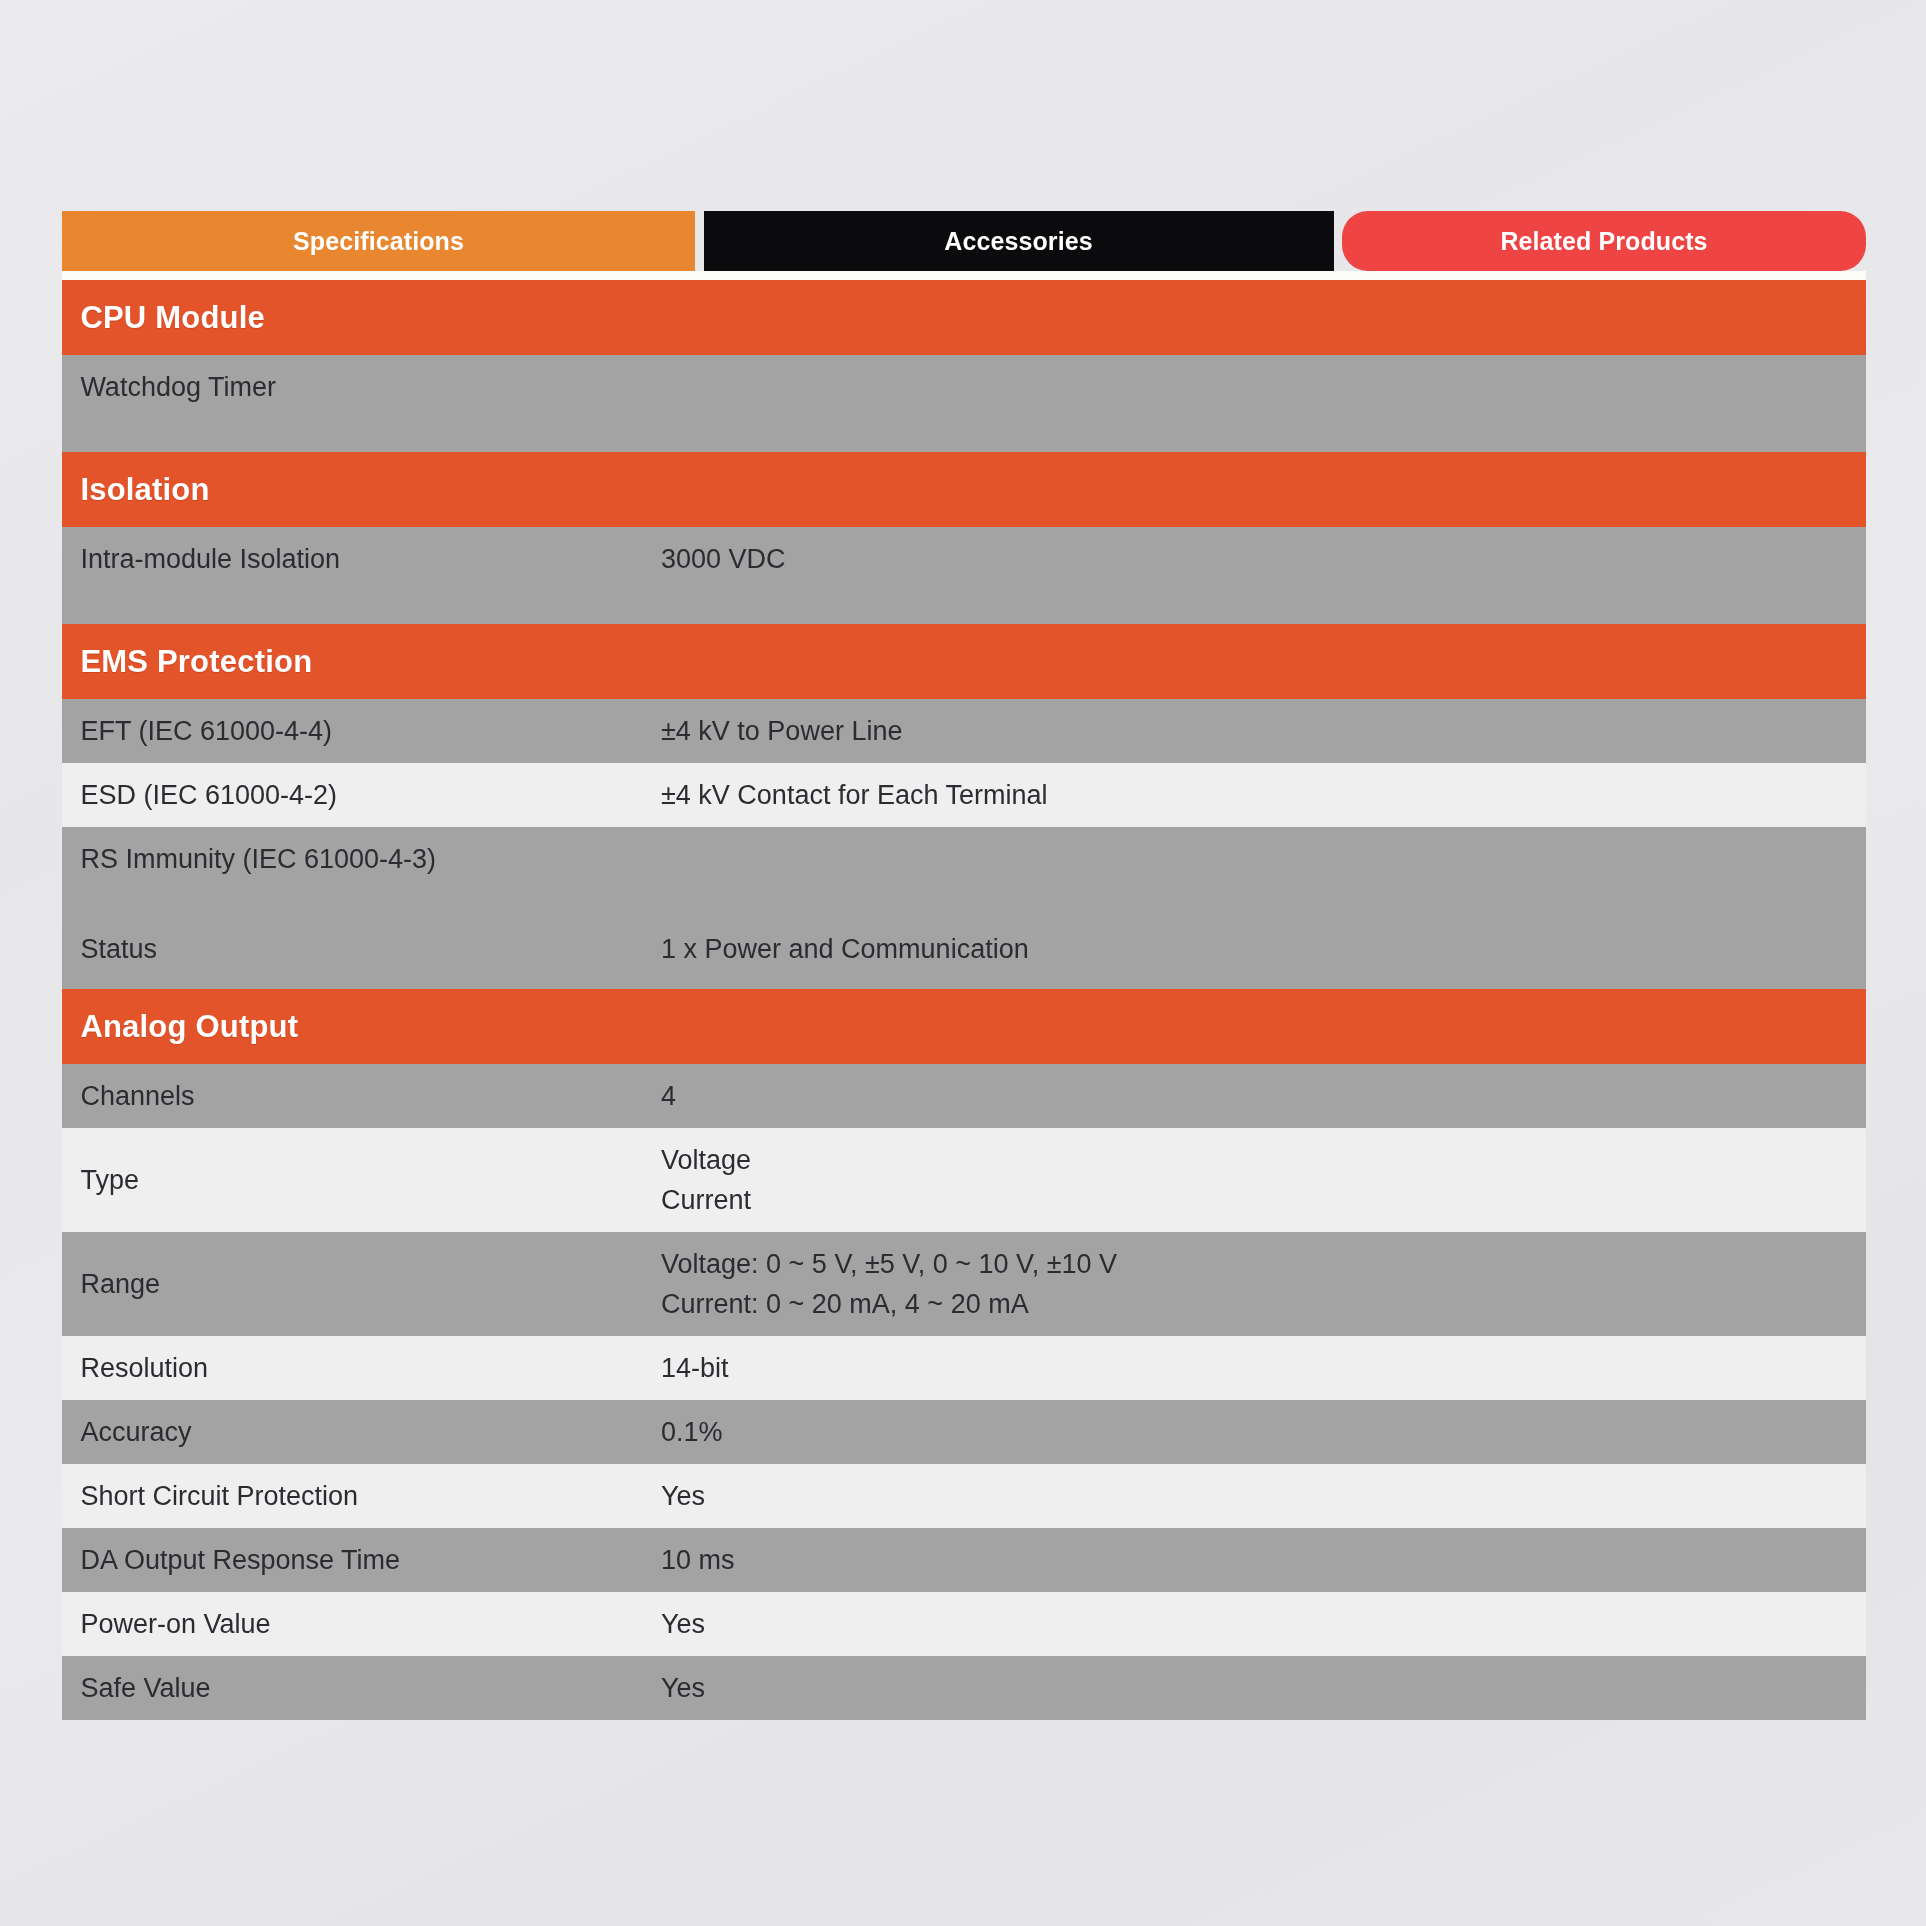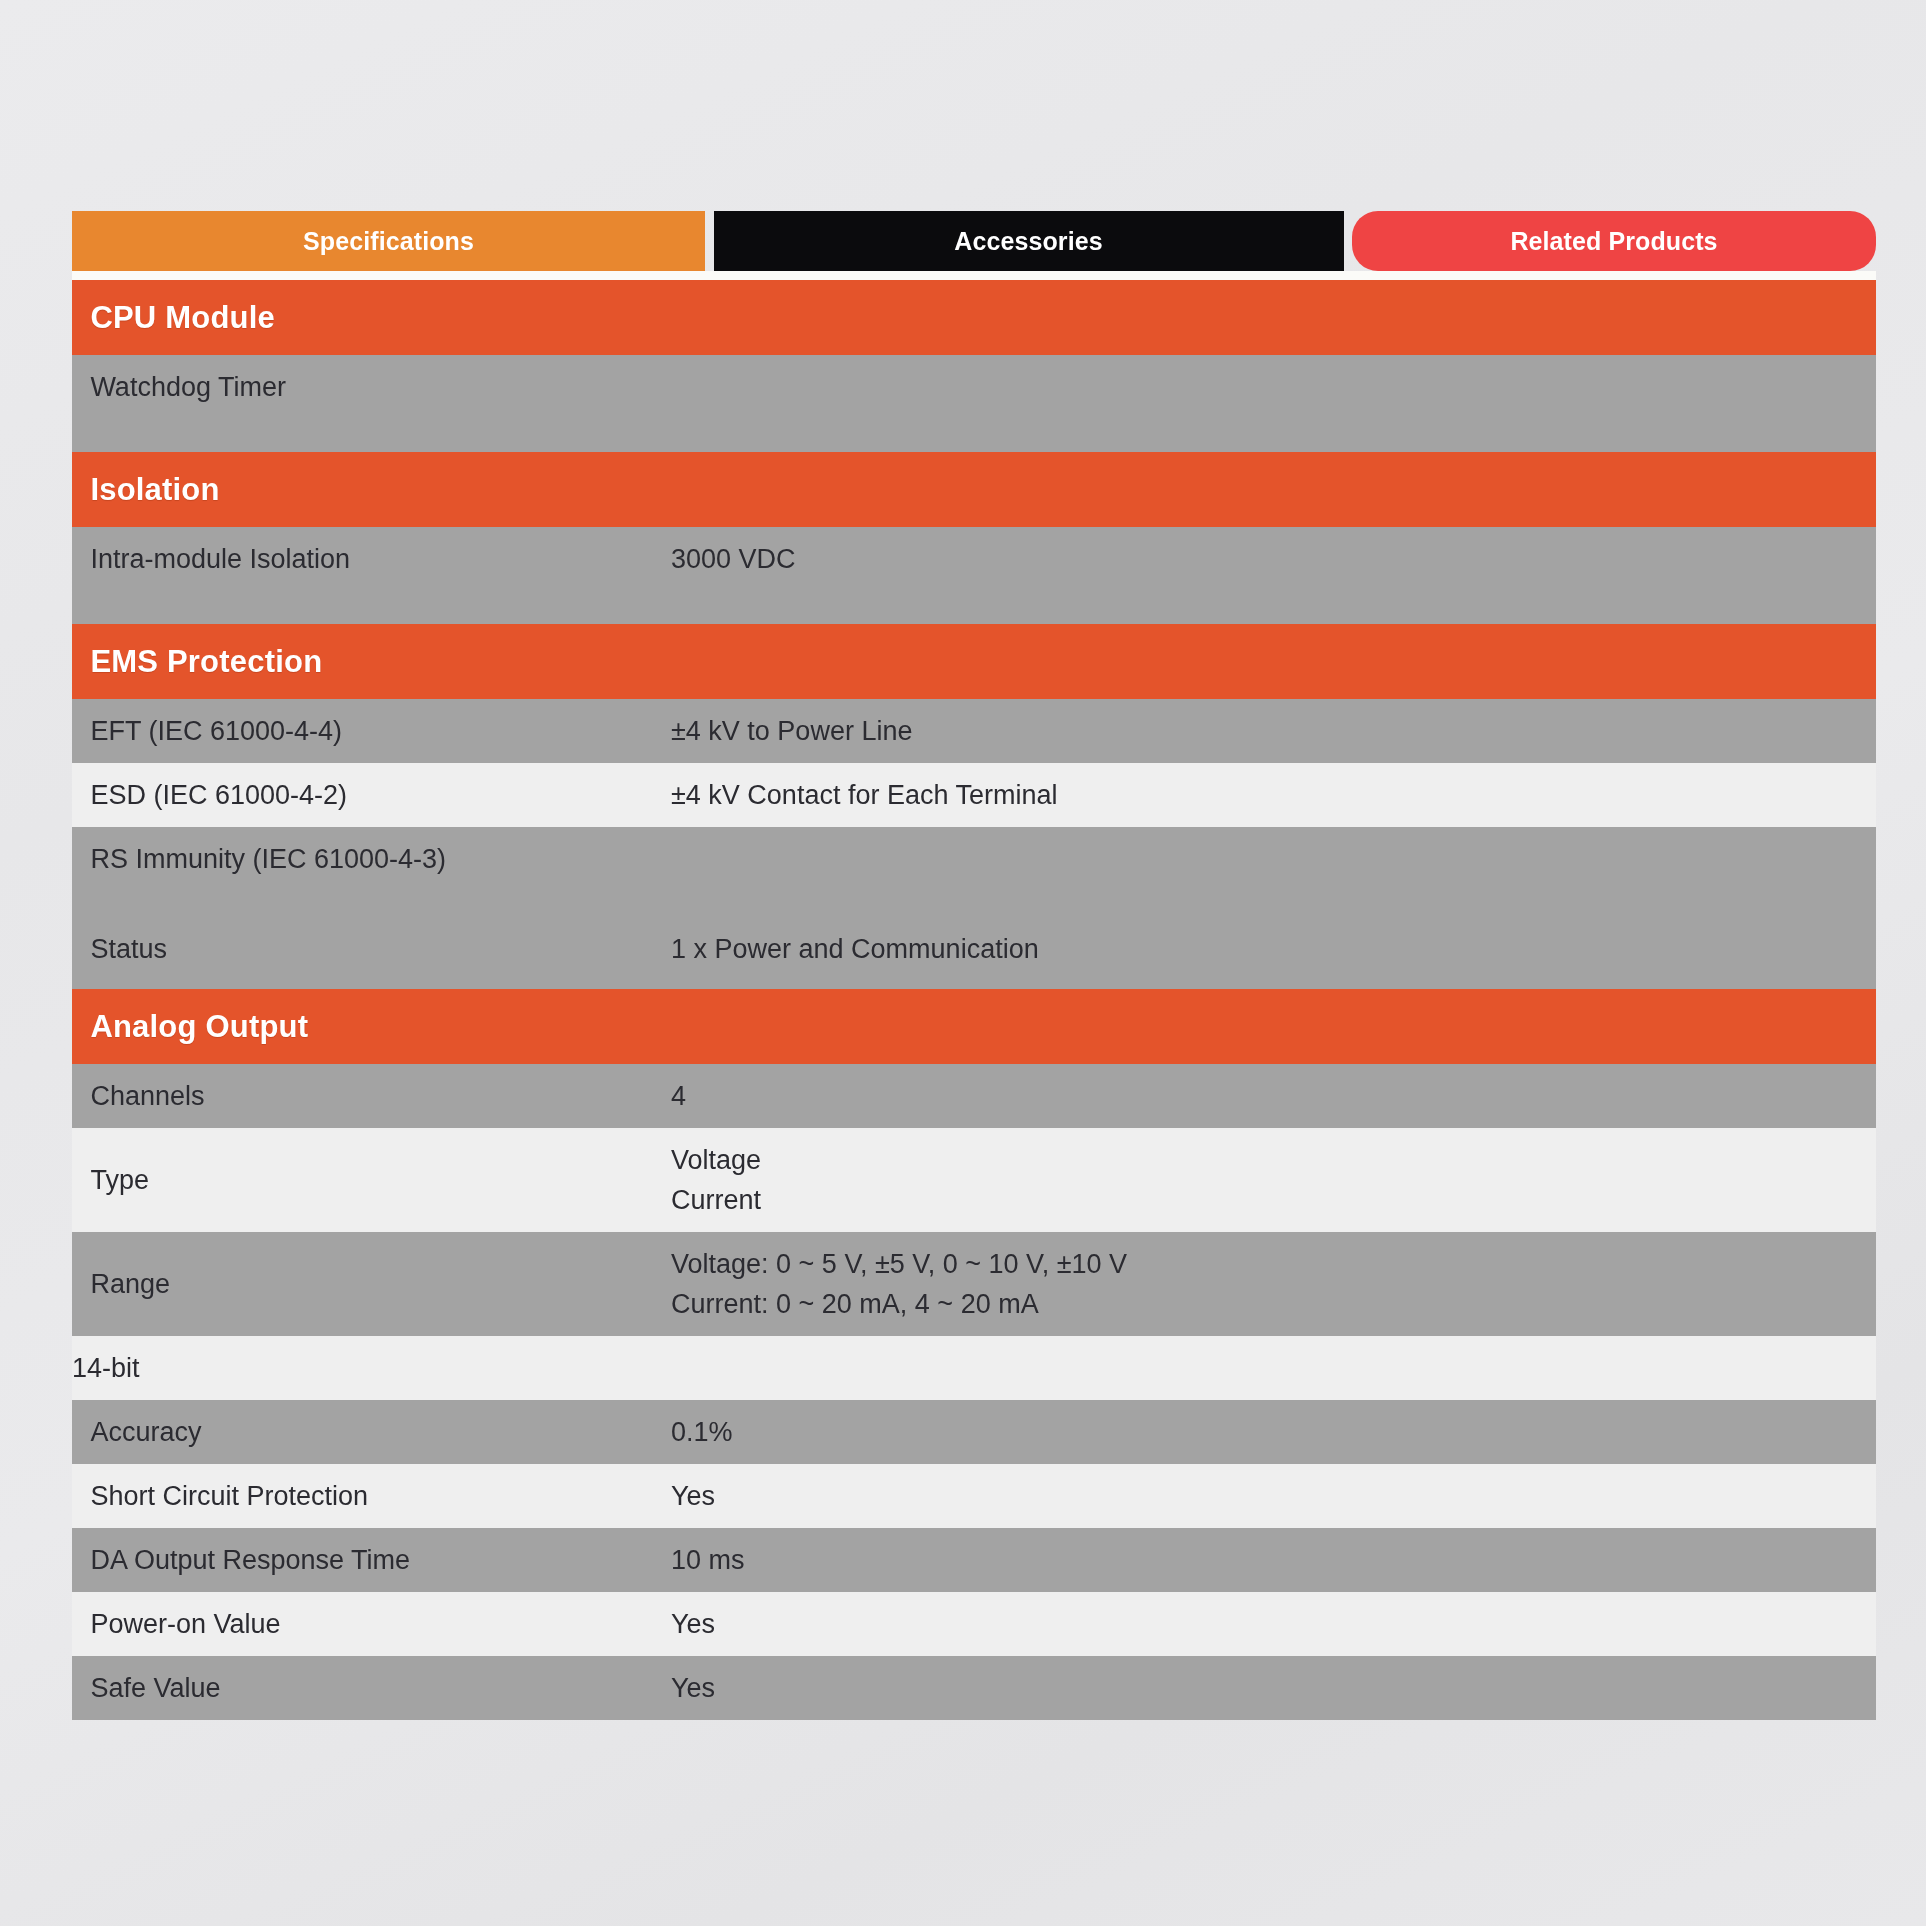--- a/index.html
+++ b/index.html
@@ -5,21 +5,21 @@
   html, body { margin: 0; padding: 0; }
   body {
     width: 1926px; height: 1926px;
     background: linear-gradient(155deg, #ebebed 0%, #e7e7e9 30%, #eaeaec 55%, #e4e4e6 80%, #e8e8ea 100%);
     font-family: "Liberation Sans", "DejaVu Sans", sans-serif;
     overflow: hidden;
     position: relative;
   }
   .content {
     position: absolute;
-    left: 72px; top: 211px;
+    left: 62px; top: 211px;
     width: 1804px;
   }
   
   .tabs { display: flex; gap: 8.5px; height: 60px; }
   .tab {
     display: flex; align-items: center; justify-content: center;
     font-size: 25px; font-weight: 700; color: #ffffff;
     letter-spacing: 0.1px; cursor: pointer; box-sizing: border-box;
   }
   .tab--spec { flex: 0 0 633px; background: #E8872F; }
@@ -142,20 +142,21 @@
         </div>
       </div>
       <div class="row">
         <div class="cell label">Range</div>
         <div class="cell value">
           <div class="vline">Voltage: 0 ~ 5 V, ±5 V, 0 ~ 10 V, ±10 V</div>
           <div class="vline">Current: 0 ~ 20 mA, 4 ~ 20 mA</div>
         </div>
       </div>
       <div class="row row--alt">
+        <div class="cell label">Resolution</div>
         <div class="cell value">
           <div class="vline">14-bit</div>
         </div>
       </div>
       <div class="row">
         <div class="cell label">Accuracy</div>
         <div class="cell value">
           <div class="vline">0.1%</div>
         </div>
       </div>

